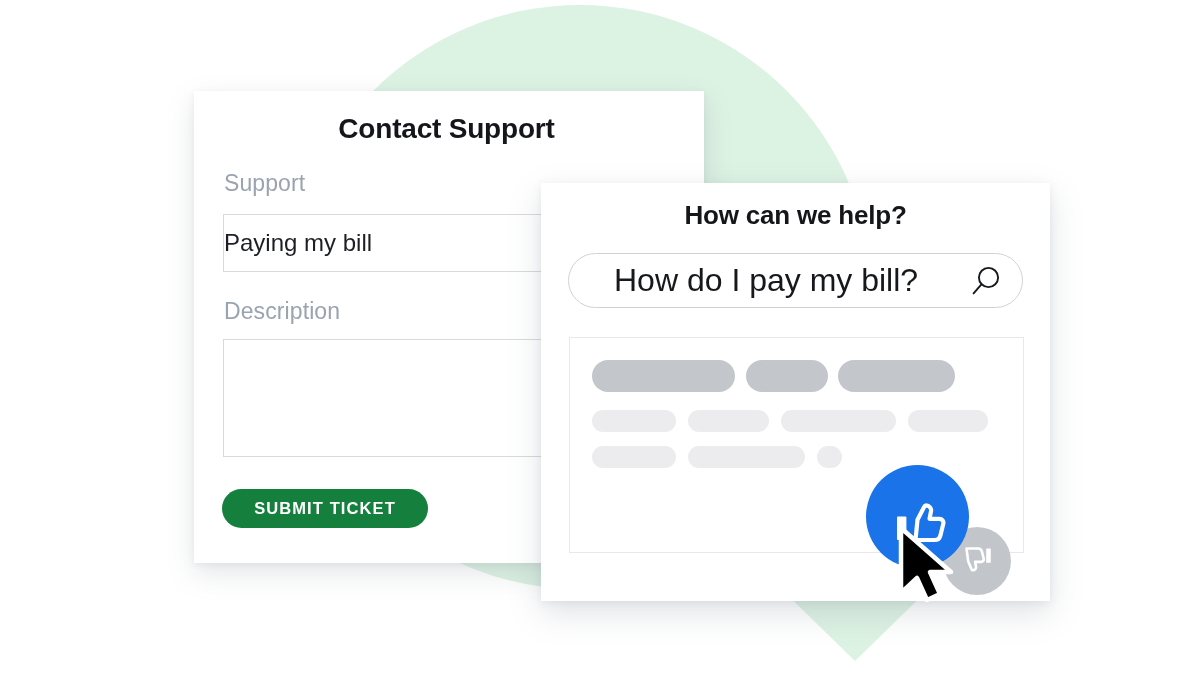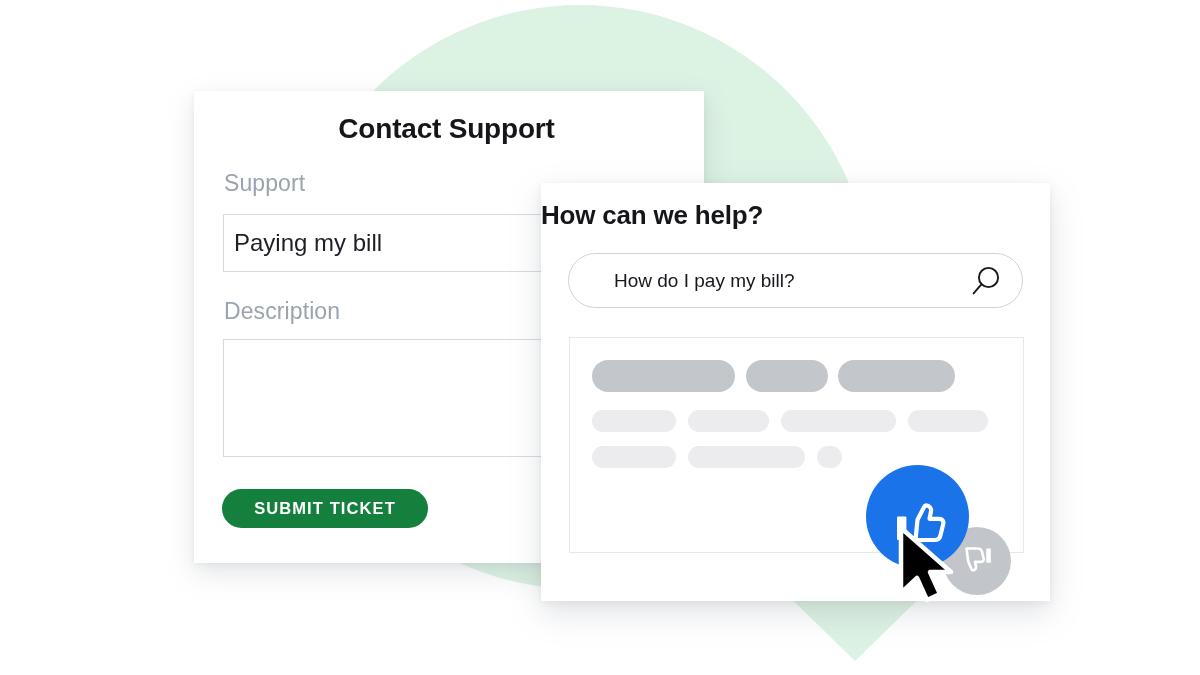--- a/index.html
+++ b/index.html
@@ -72,21 +72,21 @@
     left: 29px;
     top: 123px;
     width: 520px;
     height: 58px;
     border: 1px solid #d6d9de;
     background: #ffffff;
     box-sizing: border-box;
     font-family: "Liberation Sans", sans-serif;
     font-size: 24px;
     color: #1d1f24;
-    padding: 0 0 0 10px;
+    padding: 0 0 0 0;
     line-height: 56px;
     white-space: nowrap;
     overflow: hidden;
   }
 
   .text-area {
     position: absolute;
     left: 29px;
     top: 248px;
     width: 520px;
@@ -127,21 +127,21 @@
     box-shadow: 0 12px 30px rgba(120,128,140,0.22),
                 0 2px 8px rgba(120,128,140,0.12);
     box-sizing: border-box;
     z-index: 3;
   }
   .card-help .card-title {
     position: absolute;
     left: 0;
     top: 17px;
     width: 509px;
-    text-align: left;
+    text-align: center;
     font-size: 26px;
     font-weight: 700;
     letter-spacing: -0.2px;
     color: #15161a;
   }
 
   .search-wrap {
     position: absolute;
     left: 27px;
     top: 70px;
@@ -151,21 +151,21 @@
     border-radius: 28px;
     background: #ffffff;
     box-sizing: border-box;
   }
   .search-text {
     position: absolute;
     left: 45px;
     top: 0;
     height: 53px;
     line-height: 53px;
-    font-size: 19px;
+    font-size: 32px;
     color: #16181c;
     white-space: nowrap;
   }
   .search-icon {
     position: absolute;
     right: 20px;
     top: 11px;
     width: 32px;
     height: 32px;
   }

